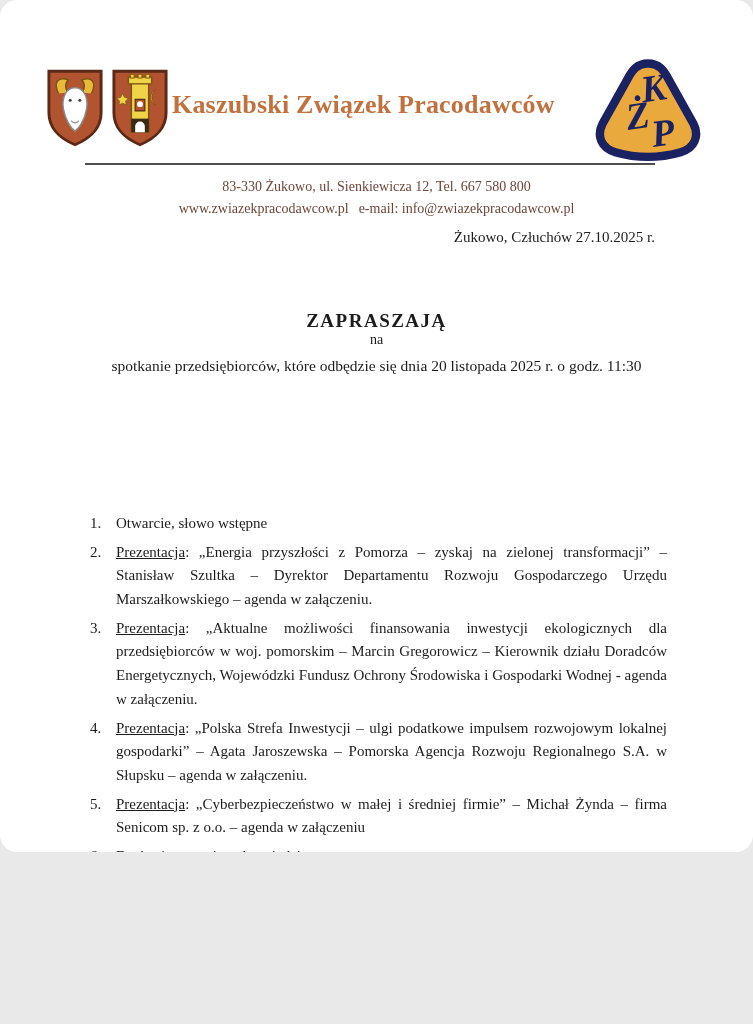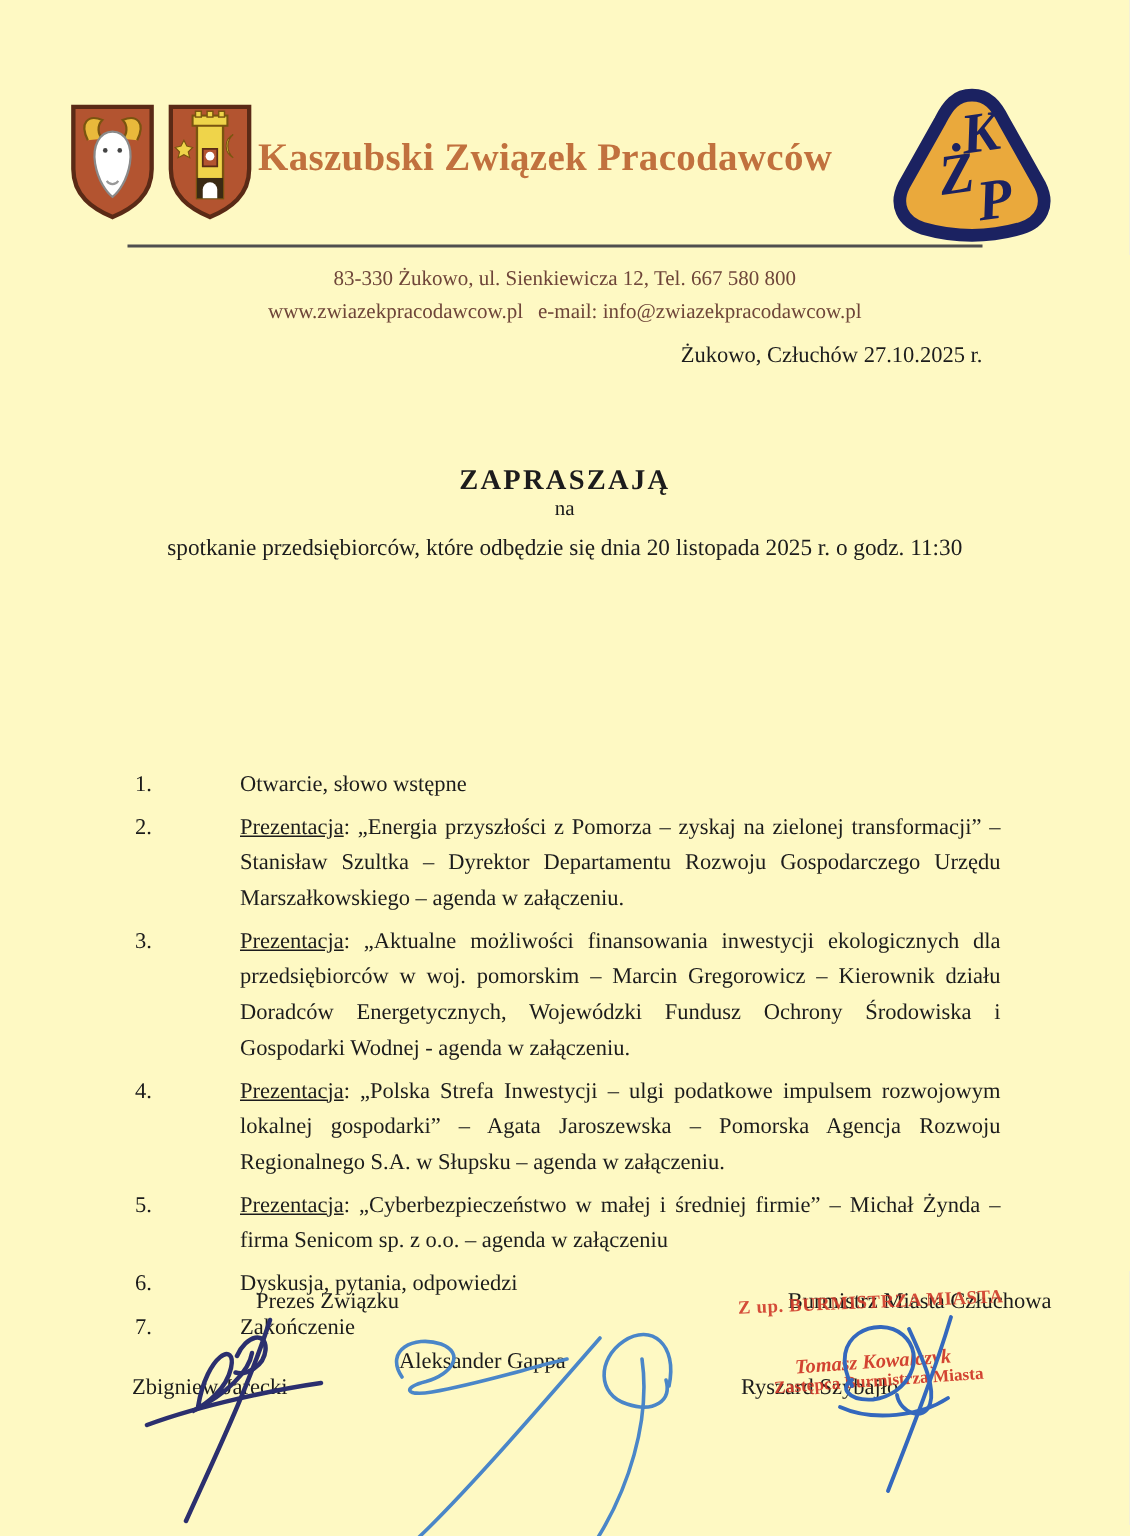--- a/index.html
+++ b/index.html
@@ -1,25 +1,26 @@
 <!DOCTYPE html>
 <html lang="pl"><head>
 <meta charset="utf-8">
 <title>Kaszubski Związek Pracodawców — Zaproszenie</title>
 <style>
   html, body { margin: 0; padding: 0; background: #e9e9e9; }
   .page {
     position: relative;
     width: 753px;
-    height: 1024px;
+    height: 852px;
     margin: 0 auto;
-    background: #fef9c3;
+    background: #ffffff;
     font-family: "Liberation Serif", "DejaVu Serif", serif;
     color: #1c1c1c;
     overflow: hidden;
+    border-radius: 17px;
   }
 
   
   .header-shields {
     position: absolute; left: 46px; top: 68px;
     display: flex; gap: 7px;
   }
   .org-title {
     position: absolute; left: 172px; top: 90px; width: 420px;
     font-size: 26px; font-weight: bold; color: #c1713e;
@@ -63,21 +64,21 @@
   
   .agenda {
     position: absolute; left: 68px; right: 86px; top: 512px;
     font-size: 15px;
   }
   .agenda-heading {
     text-decoration: underline; margin-bottom: 9px; font-size: 15.5px;
   }
   .agenda-item { display: flex; margin-bottom: 5px; line-height: 1.58; }
   .agenda-item .num { flex: none; margin-left: 22px; width: 26px; }
-  .agenda-item .item-text { flex: 1; text-align: justify; margin-left: 44px; }
+  .agenda-item .item-text { flex: 1; text-align: justify; }
   .underline { text-decoration: underline; }
 
   
   .signatures {
     position: absolute; left: 88px; right: 52px; top: 860px;
     display: flex;
   }
   .sig-col { position: relative; font-size: 15px; }
   .sig-col.c1 { flex: 0 0 178px; }
   .sig-col.c2 { flex: 0 0 228px; }

